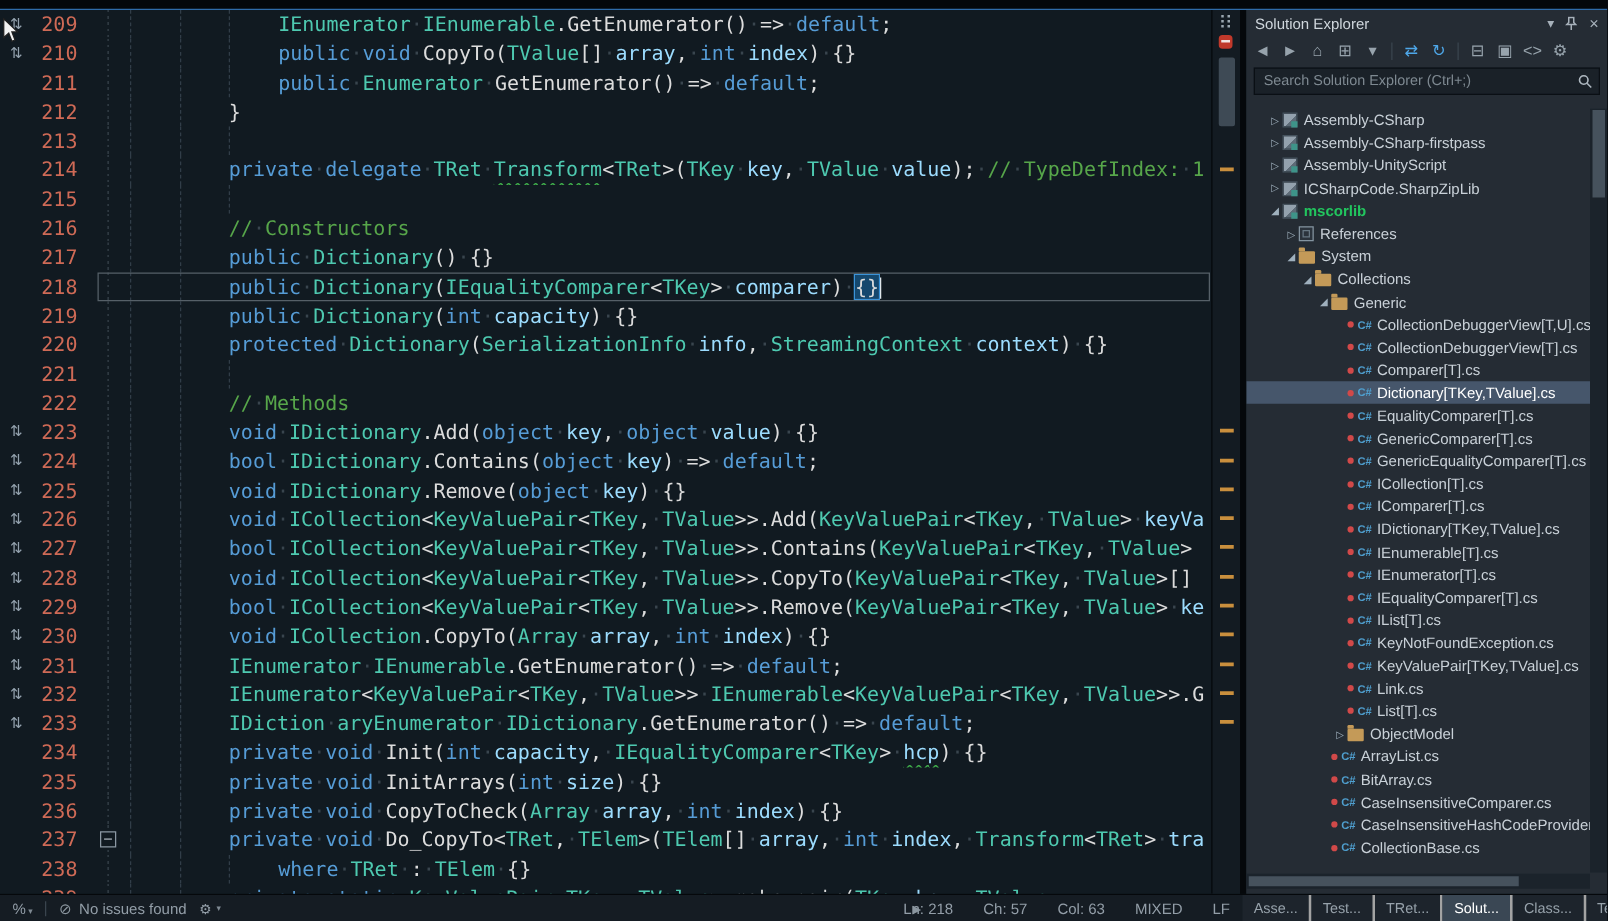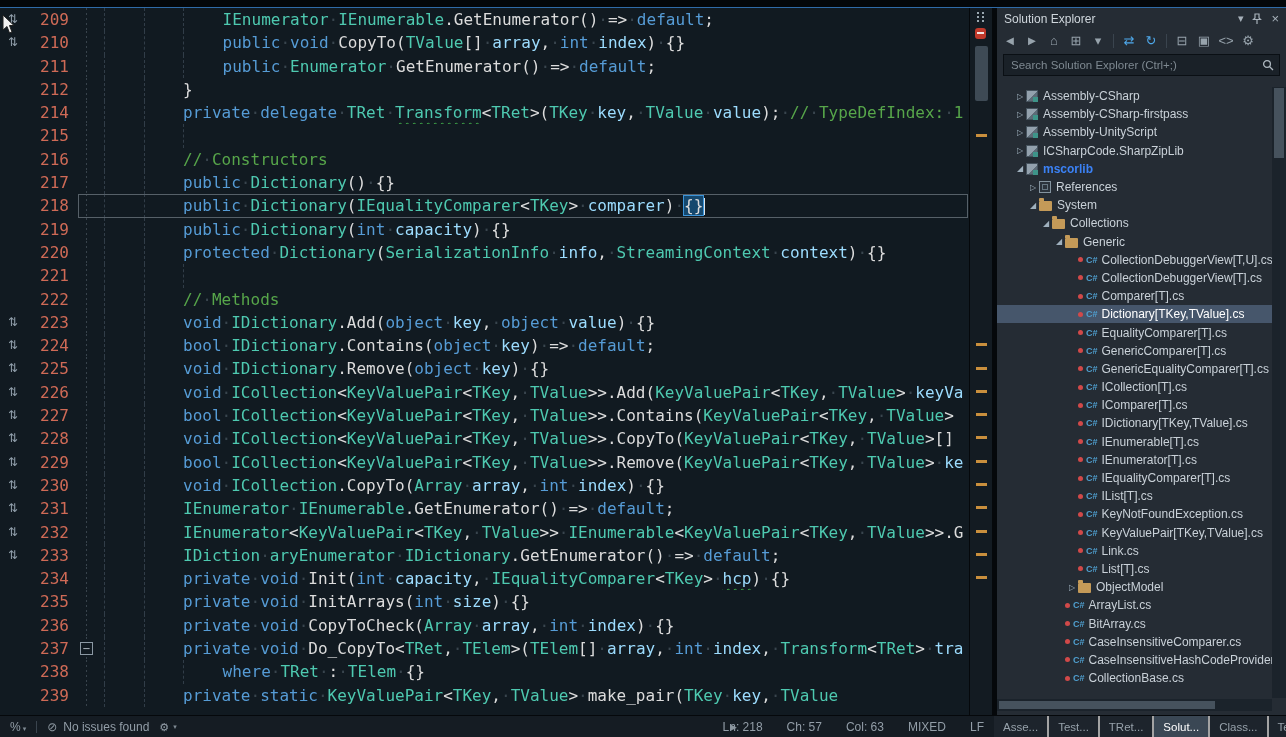--- a/index.html
+++ b/index.html
@@ -10,21 +10,21 @@
 
   
   .editor{position:relative;width:992px;background:var(--editor-bg,#111a21);overflow:hidden;}
   .rows{position:absolute;left:0;top:0;width:970px;height:707px;overflow:hidden;}
   .row{display:flex;height:23.3px;line-height:23.3px;white-space:pre;
        font-family:"DejaVu Sans Mono",monospace;font-size:16px;position:relative;}
   .row.cur::after{content:"";position:absolute;left:78px;right:2px;top:0;bottom:0;
        border:1px solid #566068;pointer-events:none;}
   .gut{width:26px;flex:none;text-align:center;font-family:"DejaVu Sans",sans-serif;
        font-size:12px;color:#93a1ad;}
-  .num{width:52px;flex:none;text-align:right;padding-right:9px;box-sizing:border-box;
+  .num{width:52px;flex:none;text-align:center;padding-right:9px;box-sizing:border-box;
        color:var(--line-number,#cf6a56);}
   .mgn{width:26px;flex:none;position:relative;
        background:repeating-linear-gradient(to bottom,#38434c 0 2px,transparent 2px 5px);
        background-size:1px 100%;background-repeat:no-repeat;background-position:8px 0;}
   .fold{position:absolute;left:2px;top:5px;width:13px;height:13px;box-sizing:border-box;
        border:1px solid #8b98a3;background:var(--editor-bg,#111a21);color:#c3ccd4;
        font:10px/11px "DejaVu Sans",sans-serif;text-align:center;}
   .codeln{flex:1;overflow:hidden;}
   .ind{display:inline-block;width:4ch;height:23.3px;vertical-align:top;
        border-left:1px dashed rgba(110,130,145,.35);}
@@ -64,21 +64,21 @@
   .pnl-search{height:20px;margin:1px 6px 3px 6px;background:#1a2128;border:1px solid #0a0f14;
        display:flex;align-items:center;padding:0 5px;}
   .pnl-search input{flex:1;background:transparent;border:none;outline:none;color:#aeb8c0;
        font-size:11.5px;font-family:"Liberation Sans",sans-serif;}
   .pnl-search input::placeholder{color:#7e8991;}
   .tree{position:absolute;top:79px;left:0;right:14px;bottom:17px;overflow:hidden;
        font-size:12px;color:#c9d1d8;}
   .trow{display:flex;align-items:center;height:18.2px;white-space:nowrap;cursor:default;}
   .trow.tsel{background:var(--tree-selected-bg,#46566b);color:#ffffff;}
   .exp{width:12px;flex:none;display:inline-block;text-align:center;font-size:8px;color:#9fb0bd;}
-  .tlabel.bold{font-weight:bold;color:#3b82f6;}
+  .tlabel.bold{font-weight:bold;color:#22c55e;}
   .ico-fol{width:13px;height:10px;flex:none;background:#c49a58;border-radius:1px;
        position:relative;margin-right:5px;margin-top:2px;}
   .ico-fol::before{content:"";position:absolute;top:-3px;left:0;width:5px;height:3px;
        background:#c49a58;border-radius:1px 1px 0 0;}
   .ico-prj{width:12px;height:12px;flex:none;margin-right:5px;box-sizing:border-box;
        background:linear-gradient(135deg,#93a1ad 0 55%,#5d6b77 55%);border:1px solid #45525d;position:relative;}
   .ico-prj::after{content:"";position:absolute;right:-1px;bottom:-1px;width:5px;height:5px;background:#3e9489;}
   .ico-ref{width:12px;height:12px;flex:none;margin-right:5px;box-sizing:border-box;
        border:1px solid #8494a0;background:#2b333c;position:relative;}
   .ico-ref::after{content:"";position:absolute;left:2px;top:2px;right:2px;bottom:2px;border:1px solid #667682;}
@@ -113,20 +113,21 @@
   <div class="top-chrome"></div>
 
   <div class="main">
 
     <div class="editor">
       <div id="rows" class="rows">
           <div class="row"><span class="gut">⇅</span><span class="num">209</span><span class="mgn"></span><span class="codeln"><span class="ind"></span><span class="ind"></span><span class="ind"></span><span class="tk t">IEnumerator</span><span class="tk o"><span class="ws">·</span></span><span class="tk t">IEnumerable</span><span class="tk o">.</span><span class="tk m">GetEnumerator</span><span class="tk o">()<span class="ws">·</span>=&gt;<span class="ws">·</span></span><span class="tk k">default</span><span class="tk o">;</span></span></div>
           <div class="row"><span class="gut">⇅</span><span class="num">210</span><span class="mgn"></span><span class="codeln"><span class="ind"></span><span class="ind"></span><span class="ind"></span><span class="tk k">public</span><span class="tk o"><span class="ws">·</span></span><span class="tk k">void</span><span class="tk o"><span class="ws">·</span></span><span class="tk m">CopyTo</span><span class="tk o">(</span><span class="tk t">TValue</span><span class="tk o">[]<span class="ws">·</span></span><span class="tk p">array</span><span class="tk o">,<span class="ws">·</span></span><span class="tk k">int</span><span class="tk o"><span class="ws">·</span></span><span class="tk p">index</span><span class="tk o">)<span class="ws">·</span>{}</span></span></div>
           <div class="row"><span class="gut"></span><span class="num">211</span><span class="mgn"></span><span class="codeln"><span class="ind"></span><span class="ind"></span><span class="ind"></span><span class="tk k">public</span><span class="tk o"><span class="ws">·</span></span><span class="tk t">Enumerator</span><span class="tk o"><span class="ws">·</span></span><span class="tk m">GetEnumerator</span><span class="tk o">()<span class="ws">·</span>=&gt;<span class="ws">·</span></span><span class="tk k">default</span><span class="tk o">;</span></span></div>
           <div class="row"><span class="gut"></span><span class="num">212</span><span class="mgn"></span><span class="codeln"><span class="ind"></span><span class="ind"></span><span class="tk o">}</span></span></div>
+          <div class="row"><span class="gut"></span><span class="num">213</span><span class="mgn"></span><span class="codeln"><span class="ind"></span><span class="ind"></span><span class="ind"></span></span></div>
           <div class="row"><span class="gut"></span><span class="num">214</span><span class="mgn"></span><span class="codeln"><span class="ind"></span><span class="ind"></span><span class="tk k">private</span><span class="tk o"><span class="ws">·</span></span><span class="tk k">delegate</span><span class="tk o"><span class="ws">·</span></span><span class="tk t">TRet</span><span class="tk o"><span class="ws">·</span></span><span class="tk t sq">Transform</span><span class="tk o">&lt;</span><span class="tk t">TRet</span><span class="tk o">&gt;(</span><span class="tk t">TKey</span><span class="tk o"><span class="ws">·</span></span><span class="tk p">key</span><span class="tk o">,<span class="ws">·</span></span><span class="tk t">TValue</span><span class="tk o"><span class="ws">·</span></span><span class="tk p">value</span><span class="tk o">);<span class="ws">·</span></span><span class="tk c">//<span class="ws">·</span>TypeDefIndex:<span class="ws">·</span>1</span></span></div>
           <div class="row"><span class="gut"></span><span class="num">215</span><span class="mgn"></span><span class="codeln"><span class="ind"></span><span class="ind"></span><span class="ind"></span></span></div>
           <div class="row"><span class="gut"></span><span class="num">216</span><span class="mgn"></span><span class="codeln"><span class="ind"></span><span class="ind"></span><span class="tk c">//<span class="ws">·</span>Constructors</span></span></div>
           <div class="row"><span class="gut"></span><span class="num">217</span><span class="mgn"></span><span class="codeln"><span class="ind"></span><span class="ind"></span><span class="tk k">public</span><span class="tk o"><span class="ws">·</span></span><span class="tk t">Dictionary</span><span class="tk o">()<span class="ws">·</span>{}</span></span></div>
           <div class="row cur"><span class="gut"></span><span class="num">218</span><span class="mgn"></span><span class="codeln"><span class="ind"></span><span class="ind"></span><span class="tk k">public</span><span class="tk o"><span class="ws">·</span></span><span class="tk t">Dictionary</span><span class="tk o">(</span><span class="tk t">IEqualityComparer</span><span class="tk o">&lt;</span><span class="tk t">TKey</span><span class="tk o">&gt;<span class="ws">·</span></span><span class="tk p">comparer</span><span class="tk o">)<span class="ws">·</span></span><span class="tk sel">{}</span><span class="caret2"></span></span></div>
           <div class="row"><span class="gut"></span><span class="num">219</span><span class="mgn"></span><span class="codeln"><span class="ind"></span><span class="ind"></span><span class="tk k">public</span><span class="tk o"><span class="ws">·</span></span><span class="tk t">Dictionary</span><span class="tk o">(</span><span class="tk k">int</span><span class="tk o"><span class="ws">·</span></span><span class="tk p">capacity</span><span class="tk o">)<span class="ws">·</span>{}</span></span></div>
           <div class="row"><span class="gut"></span><span class="num">220</span><span class="mgn"></span><span class="codeln"><span class="ind"></span><span class="ind"></span><span class="tk k">protected</span><span class="tk o"><span class="ws">·</span></span><span class="tk t">Dictionary</span><span class="tk o">(</span><span class="tk t">SerializationInfo</span><span class="tk o"><span class="ws">·</span></span><span class="tk p">info</span><span class="tk o">,<span class="ws">·</span></span><span class="tk t">StreamingContext</span><span class="tk o"><span class="ws">·</span></span><span class="tk p">context</span><span class="tk o">)<span class="ws">·</span>{}</span></span></div>
           <div class="row"><span class="gut"></span><span class="num">221</span><span class="mgn"></span><span class="codeln"><span class="ind"></span><span class="ind"></span><span class="ind"></span></span></div>
           <div class="row"><span class="gut"></span><span class="num">222</span><span class="mgn"></span><span class="codeln"><span class="ind"></span><span class="ind"></span><span class="tk c">//<span class="ws">·</span>Methods</span></span></div>
           <div class="row"><span class="gut">⇅</span><span class="num">223</span><span class="mgn"></span><span class="codeln"><span class="ind"></span><span class="ind"></span><span class="tk k">void</span><span class="tk o"><span class="ws">·</span></span><span class="tk t">IDictionary</span><span class="tk o">.</span><span class="tk m">Add</span><span class="tk o">(</span><span class="tk k">object</span><span class="tk o"><span class="ws">·</span></span><span class="tk p">key</span><span class="tk o">,<span class="ws">·</span></span><span class="tk k">object</span><span class="tk o"><span class="ws">·</span></span><span class="tk p">value</span><span class="tk o">)<span class="ws">·</span>{}</span></span></div>

